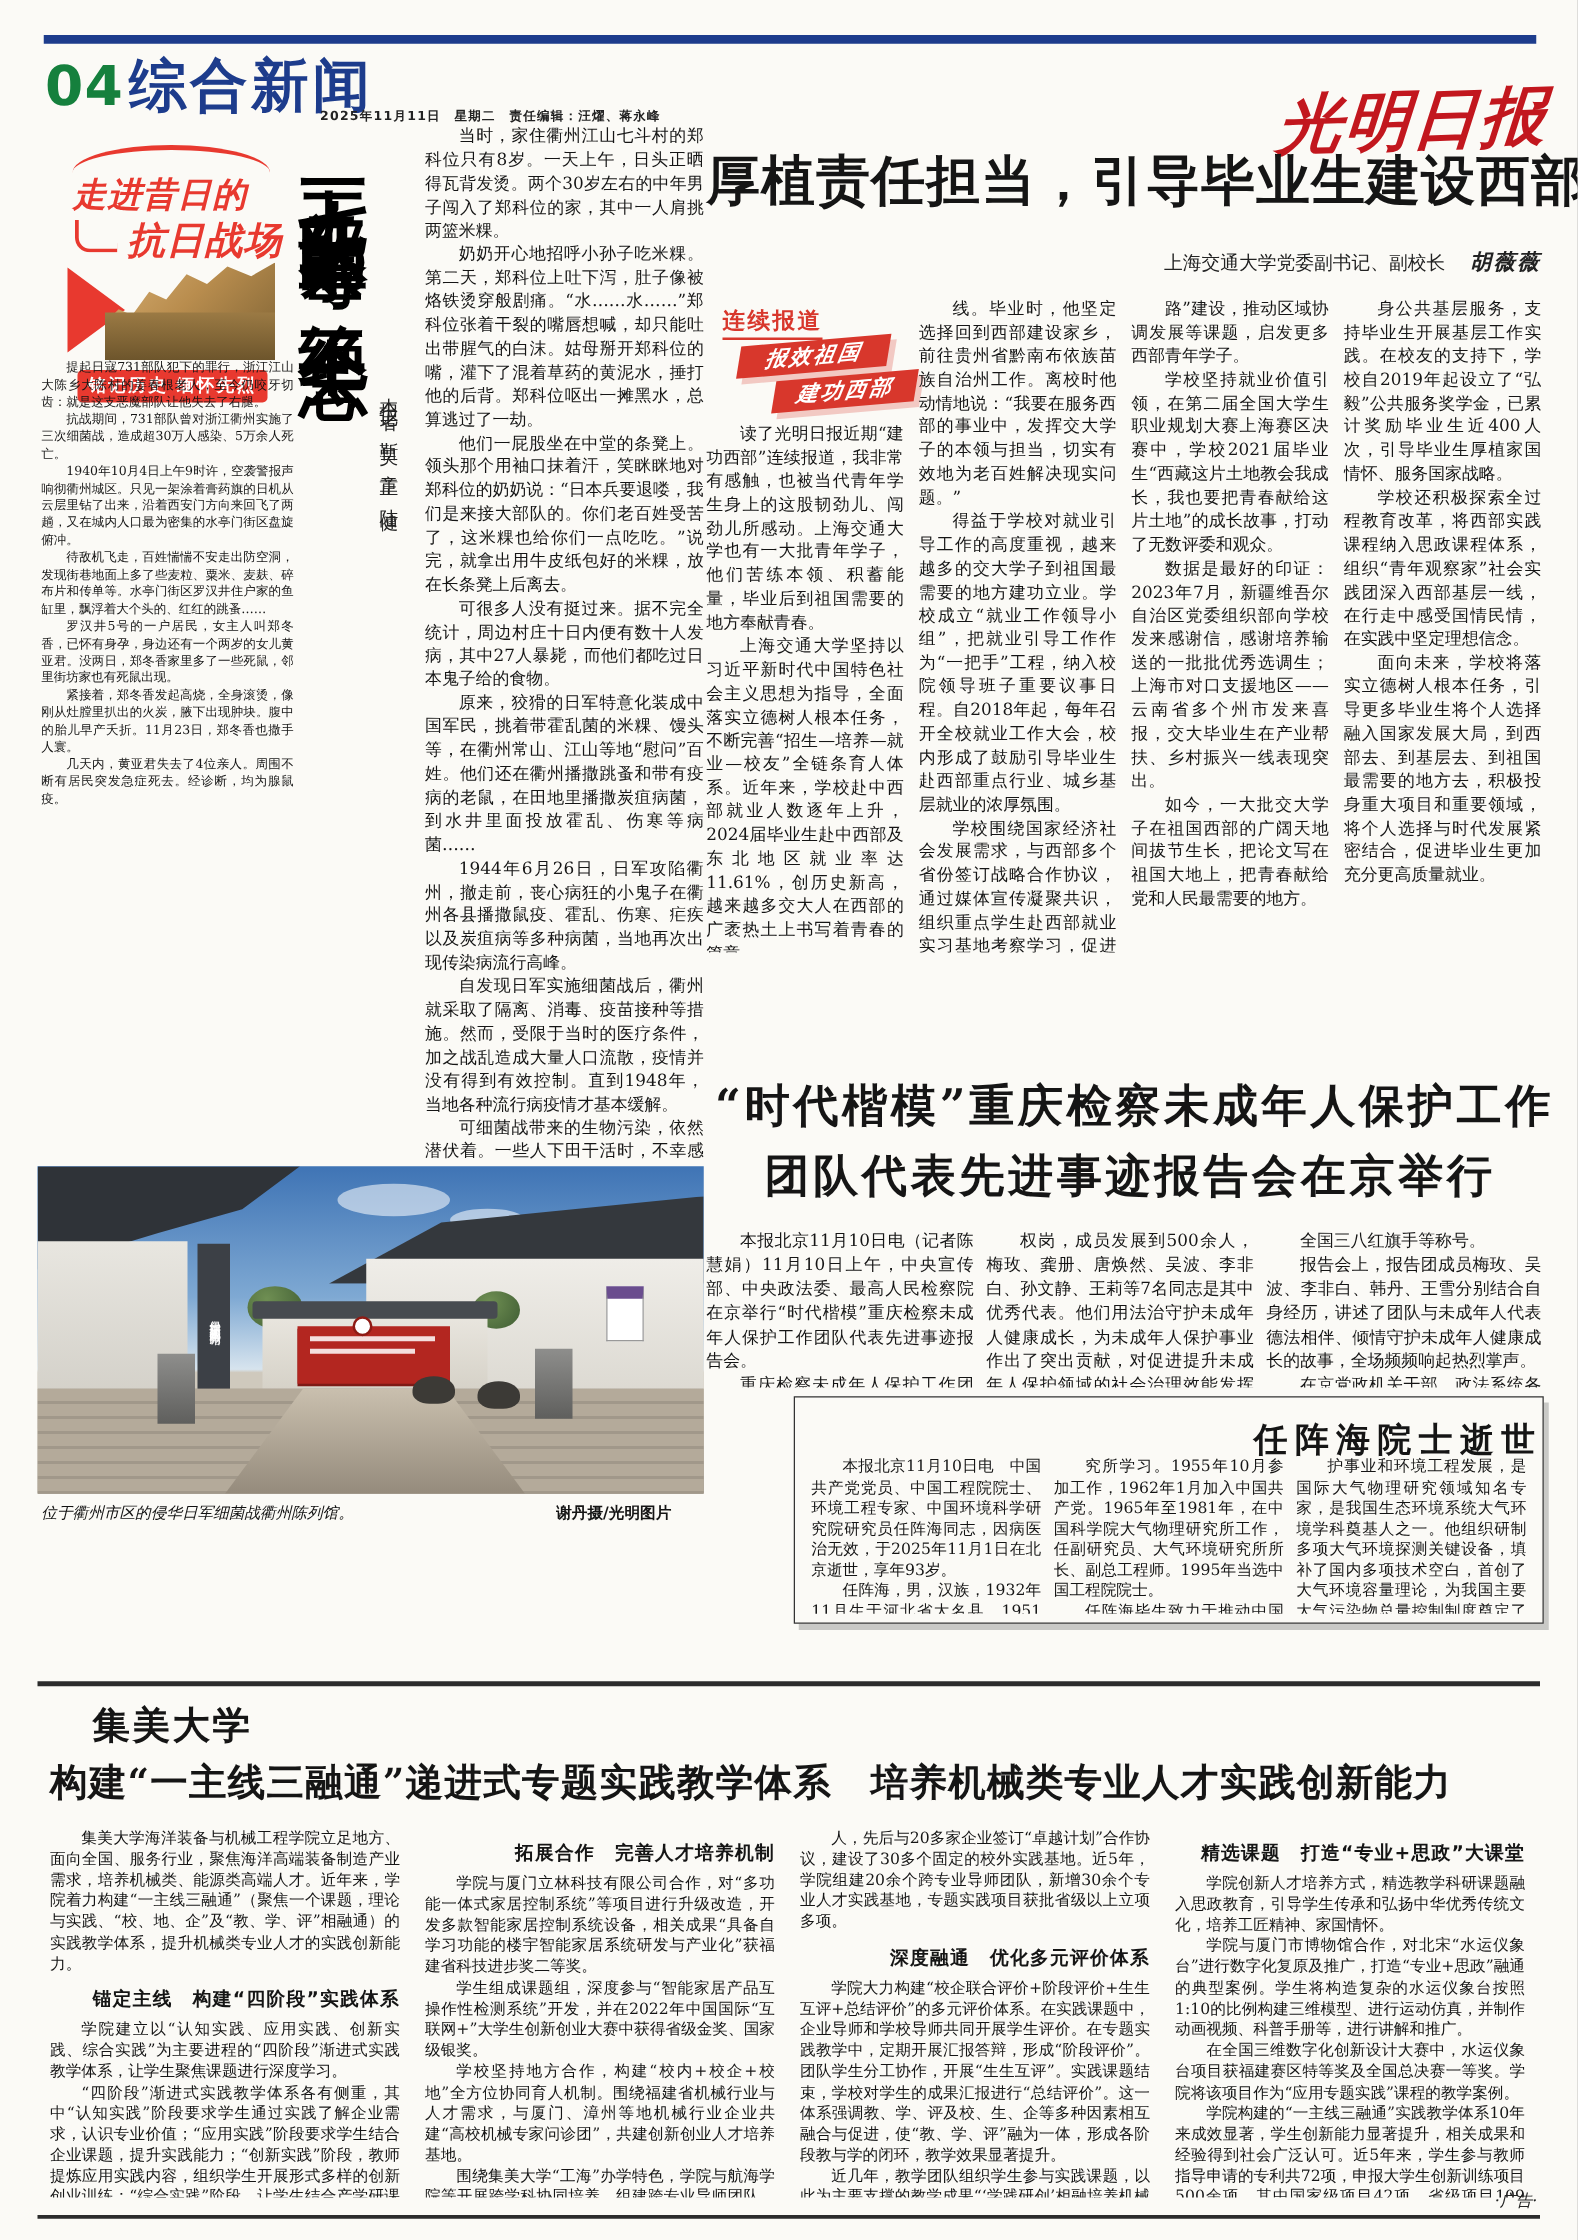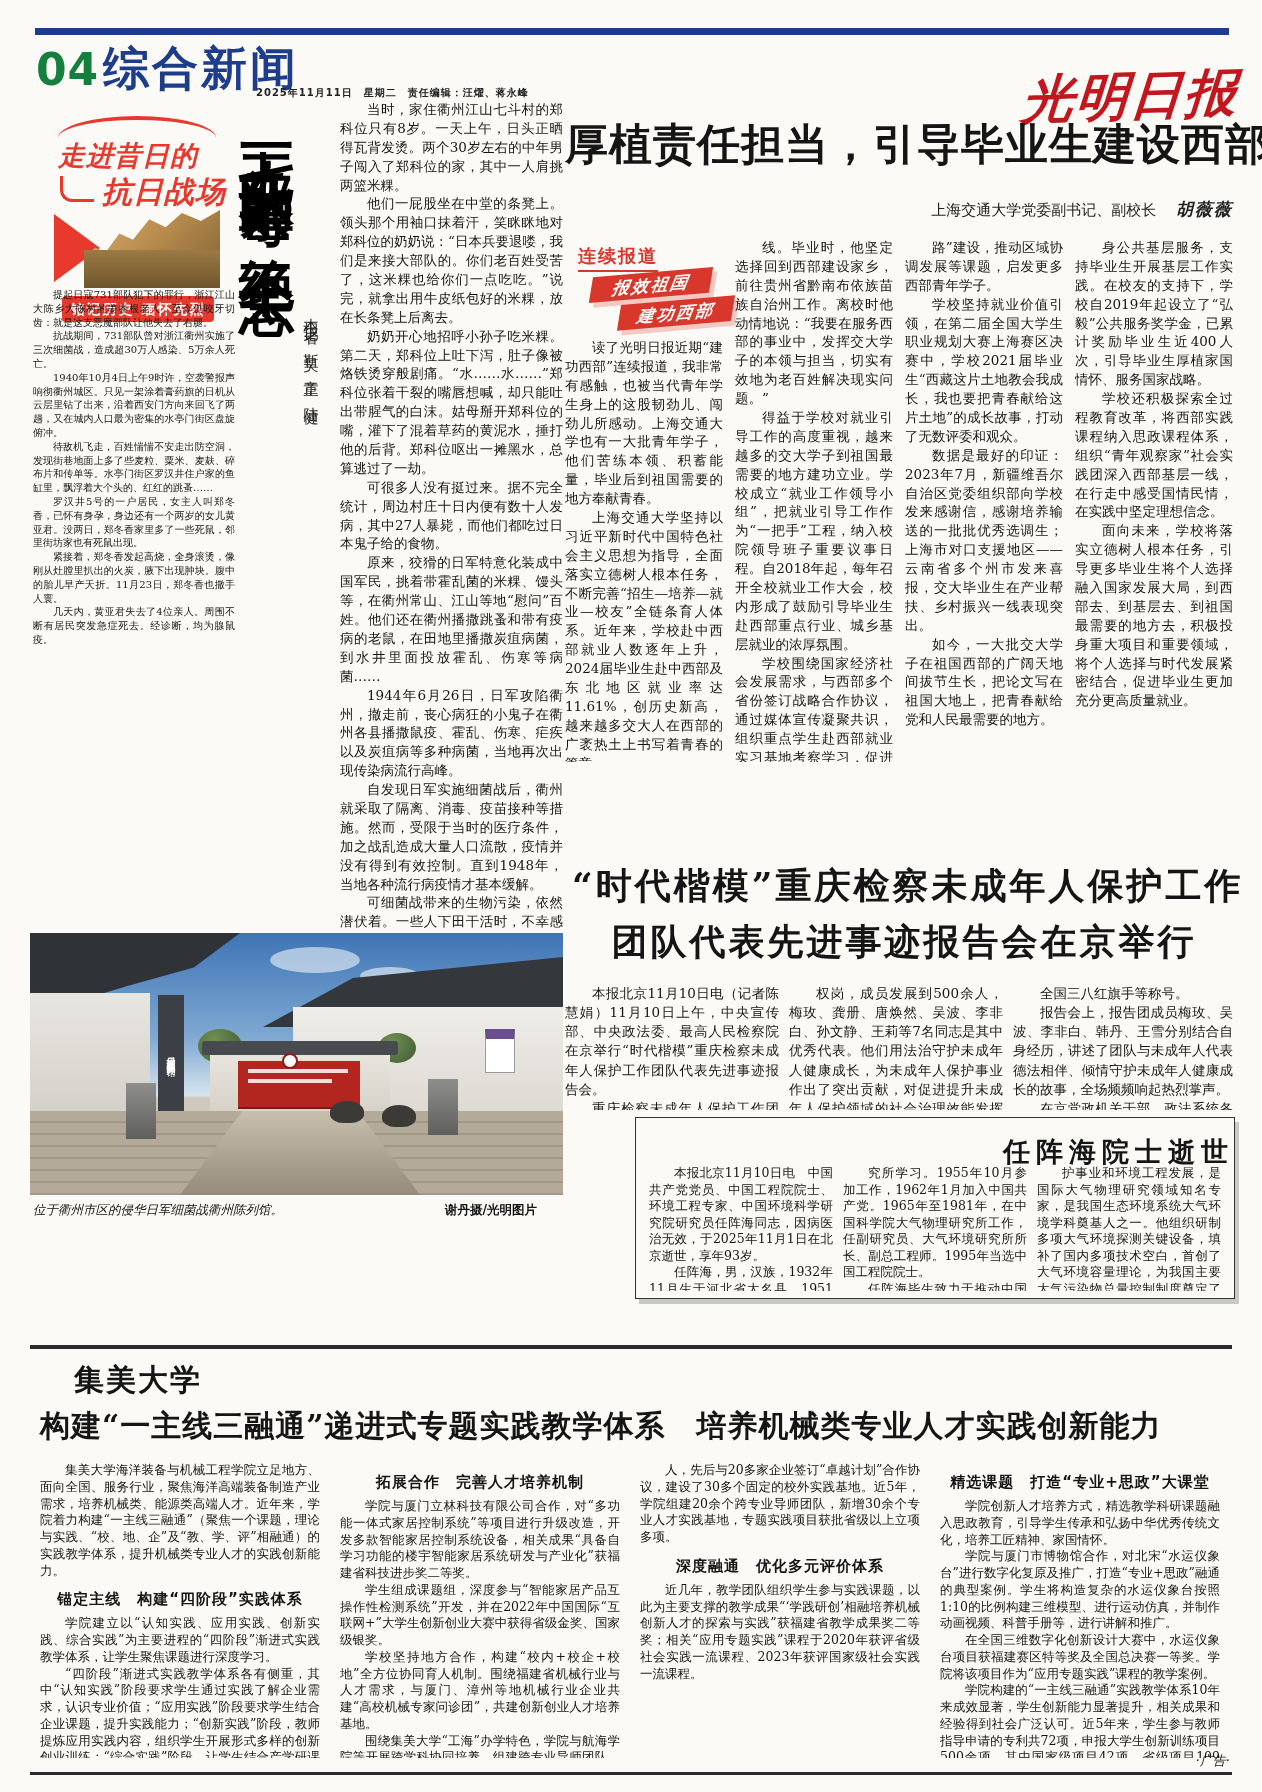--- a/index.html
+++ b/index.html
@@ -118,21 +118,21 @@
   .ph-pot{position:absolute;width:34px;height:22px;border-radius:50% 50% 40% 40%;background:#3c3a36}
   .photo-caption{left:33px;top:1202px;width:360px;font-size:12.5px;font-style:italic;color:#111}
   .photo-credit{left:420px;top:1202px;width:142px;font-size:12.5px;font-weight:bold;text-align:center}
 
   
   .rule-thick-top{left:30px;top:1345px;width:1202px;height:4px;background:#2c2c2c}
   .rule-thick-bottom{left:30px;top:1772px;width:1202px;height:3px;background:#2c2c2c}
   .jimei-brand{left:74px;top:1360px;font-size:30px;font-weight:900;letter-spacing:2px}
   .jimei-headline{left:40px;top:1406px;width:1182px;font-size:30px;font-weight:900;letter-spacing:1px;white-space:nowrap}
   .jcol{font-size:12.5px;line-height:1.34}
-  .jcol h4{font-family:"DejaVu Sans","Liberation Sans",sans-serif;font-size:15px;text-align:center;
+  .jcol h4{font-family:"DejaVu Sans","Liberation Sans",sans-serif;font-size:15px;text-align:right;
         text-indent:0;margin:10px 0 6px;letter-spacing:1px}
   .jc1{left:40px;top:1462px;width:280px;height:296px}
   .jc2{left:340px;top:1462px;width:280px;height:296px}
   .jc3{left:640px;top:1462px;width:280px;height:296px}
   .jc4{left:940px;top:1462px;width:280px;height:296px}
   .ad-mark{left:1140px;top:1752px;width:90px;text-align:right;font-size:13px;font-style:italic;color:#222}
 </style>
 </head>
 <body>
 
@@ -159,22 +159,22 @@
     <p>提起日寇731部队犯下的罪行，浙江江山大陈乡大陈村的姜春根老人，至今仍咬牙切齿：就是这支恶魔部队让他失去了右腿。</p>
     <p>抗战期间，731部队曾对浙江衢州实施了三次细菌战，造成超30万人感染、5万余人死亡。</p>
     <p>1940年10月4日上午9时许，空袭警报声响彻衢州城区。只见一架涂着膏药旗的日机从云层里钻了出来，沿着西安门方向来回飞了两趟，又在城内人口最为密集的水亭门街区盘旋俯冲。</p>
     <p>待敌机飞走，百姓惴惴不安走出防空洞，发现街巷地面上多了些麦粒、粟米、麦麸、碎布片和传单等。水亭门街区罗汉井住户家的鱼缸里，飘浮着大个头的、红红的跳蚤……</p>
     <p>罗汉井5号的一户居民，女主人叫郑冬香，已怀有身孕，身边还有一个两岁的女儿黄亚君。没两日，郑冬香家里多了一些死鼠，邻里街坊家也有死鼠出现。</p>
     <p>紧接着，郑冬香发起高烧，全身滚烫，像刚从灶膛里扒出的火炭，腋下出现肿块。腹中的胎儿早产夭折。11月23日，郑冬香也撒手人寰。</p>
     <p>几天内，黄亚君失去了4位亲人。周围不断有居民突发急症死去。经诊断，均为腺鼠疫。</p>
   </div>
 <div class="col war-right">
     <p>当时，家住衢州江山七斗村的郑科位只有8岁。一天上午，日头正晒得瓦背发烫。两个30岁左右的中年男子闯入了郑科位的家，其中一人肩挑两篮米粿。</p>
+    <p>奶奶开心地招呼小孙子吃米粿。第二天，郑科位上吐下泻，肚子像被烙铁烫穿般剧痛。“水……水……”郑科位张着干裂的嘴唇想喊，却只能吐出带腥气的白沫。姑母掰开郑科位的嘴，灌下了混着草药的黄泥水，捶打他的后背。郑科位呕出一摊黑水，总算逃过了一劫。</p>
     <p>他们一屁股坐在中堂的条凳上。领头那个用袖口抹着汗，笑眯眯地对郑科位的奶奶说：“日本兵要退喽，我们是来接大部队的。你们老百姓受苦了，这米粿也给你们一点吃吃。”说完，就拿出用牛皮纸包好的米粿，放在长条凳上后离去。</p>
-    <p>奶奶开心地招呼小孙子吃米粿。第二天，郑科位上吐下泻，肚子像被烙铁烫穿般剧痛。“水……水……”郑科位张着干裂的嘴唇想喊，却只能吐出带腥气的白沫。姑母掰开郑科位的嘴，灌下了混着草药的黄泥水，捶打他的后背。郑科位呕出一摊黑水，总算逃过了一劫。</p>
     <p>可很多人没有挺过来。据不完全统计，周边村庄十日内便有数十人发病，其中27人暴毙，而他们都吃过日本鬼子给的食物。</p>
     <p>原来，狡猾的日军特意化装成中国军民，挑着带霍乱菌的米粿、馒头等，在衢州常山、江山等地“慰问”百姓。他们还在衢州播撒跳蚤和带有疫病的老鼠，在田地里播撒炭疽病菌，到水井里面投放霍乱、伤寒等病菌……</p>
     <p>1944年6月26日，日军攻陷衢州，撤走前，丧心病狂的小鬼子在衢州各县播撒鼠疫、霍乱、伤寒、疟疾以及炭疽病等多种病菌，当地再次出现传染病流行高峰。</p>
     <p>自发现日军实施细菌战后，衢州就采取了隔离、消毒、疫苗接种等措施。然而，受限于当时的医疗条件，加之战乱造成大量人口流散，疫情并没有得到有效控制。直到1948年，当地各种流行病疫情才基本缓解。</p>
     <p>可细菌战带来的生物污染，依然潜伏着。一些人下田干活时，不幸感染了尚存活的炭疽病菌，患上了可怕的“烂脚病”，皮肉慢慢溃烂、坏死，发出恶臭。</p>
   </div>
 
 <div class="abs photo">
   <div class="ph-cloud" style="left:240px;top:14px;width:90px;height:26px"></div>
   <div class="ph-cloud" style="left:330px;top:34px;width:60px;height:18px"></div>
@@ -278,20 +278,21 @@
 <div class="col jcol jc2">
     <h4>拓展合作　完善人才培养机制</h4>
     <p>学院与厦门立林科技有限公司合作，对“多功能一体式家居控制系统”等项目进行升级改造，开发多款智能家居控制系统设备，相关成果“具备自学习功能的楼宇智能家居系统研发与产业化”获福建省科技进步奖二等奖。</p>
     <p>学生组成课题组，深度参与“智能家居产品互操作性检测系统”开发，并在2022年中国国际“互联网+”大学生创新创业大赛中获得省级金奖、国家级银奖。</p>
     <p>学校坚持地方合作，构建“校内+校企+校地”全方位协同育人机制。围绕福建省机械行业与人才需求，与厦门、漳州等地机械行业企业共建“高校机械专家问诊团”，共建创新创业人才培养基地。</p>
     <p>围绕集美大学“工海”办学特色，学院与航海学院等开展跨学科协同培养，组建跨专业导师团队，与地方企业共建实践教学平台。学院面向行业企业选聘兼职导师200余</p>
   </div>
 <div class="col jcol jc3">
     <p>人，先后与20多家企业签订“卓越计划”合作协议，建设了30多个固定的校外实践基地。近5年，学院组建20余个跨专业导师团队，新增30余个专业人才实践基地，专题实践项目获批省级以上立项多项。</p>
     <h4>深度融通　优化多元评价体系</h4>
+    <p>学院大力构建“校企联合评价+阶段评价+生生互评+总结评价”的多元评价体系。在实践课题中，企业导师和学校导师共同开展学生评价。在专题实践教学中，定期开展汇报答辩，形成“阶段评价”。团队学生分工协作，开展“生生互评”。实践课题结束，学校对学生的成果汇报进行“总结评价”。这一体系强调教、学、评及校、生、企等多种因素相互融合与促进，使“教、学、评”融为一体，形成各阶段教与学的闭环，教学效果显著提升。</p>
     <p>近几年，教学团队组织学生参与实践课题，以此为主要支撑的教学成果“‘学践研创’相融培养机械创新人才的探索与实践”获福建省教学成果奖二等奖；相关“应用专题实践”课程于2020年获评省级社会实践一流课程、2023年获评国家级社会实践一流课程。</p>
   </div>
 <div class="col jcol jc4">
     <h4>精选课题　打造“专业+思政”大课堂</h4>
     <p>学院创新人才培养方式，精选教学科研课题融入思政教育，引导学生传承和弘扬中华优秀传统文化，培养工匠精神、家国情怀。</p>
     <p>学院与厦门市博物馆合作，对北宋“水运仪象台”进行数字化复原及推广，打造“专业+思政”融通的典型案例。学生将构造复杂的水运仪象台按照1:10的比例构建三维模型、进行运动仿真，并制作动画视频、科普手册等，进行讲解和推广。</p>
     <p>在全国三维数字化创新设计大赛中，水运仪象台项目获福建赛区特等奖及全国总决赛一等奖。学院将该项目作为“应用专题实践”课程的教学案例。</p>
     <p>学院构建的“一主线三融通”实践教学体系10年来成效显著，学生创新能力显著提升，相关成果和经验得到社会广泛认可。近5年来，学生参与教师指导申请的专利共72项，申报大学生创新训练项目500余项，其中国家级项目42项、省级项目109项。学生以创新创业训练成果参加学科竞赛，获省级以上竞赛奖励700余项，其中国家级奖励187项。　（方　芳　罗旻敏　许志龙）</p>
   </div>
 <div class="abs ad-mark">·广告·</div>

